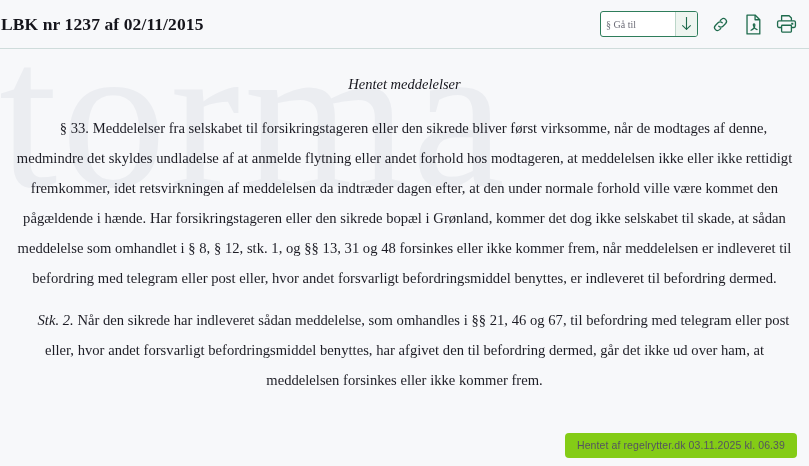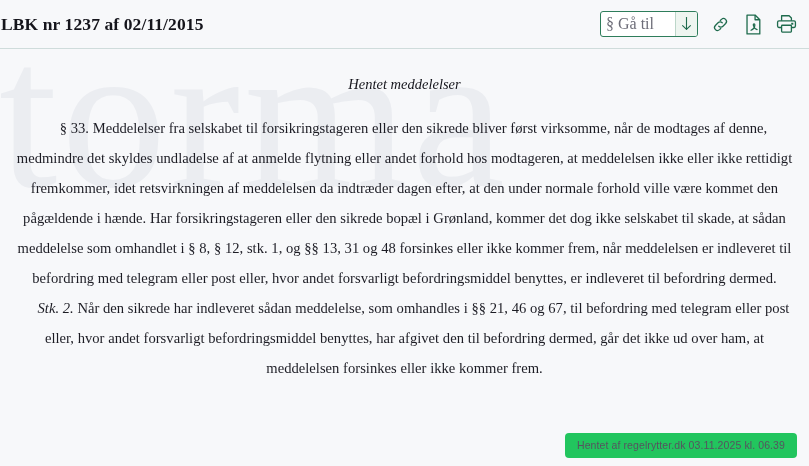--- a/index.html
+++ b/index.html
@@ -76,21 +76,21 @@
     border-radius: 3px;
     background: #ffffff;
     overflow: hidden;
     width: 98px;
   }
   #goto-input {
     border: none;
     outline: none;
     background: transparent;
     font-family: "Liberation Serif", "DejaVu Serif", serif;
-    font-size: 16px;
+    font-size: 10px;
     color: #3a3a44;
     padding: 0 2px 0 5px;
     width: 74px;
     height: 100%;
   }
   #goto-input::placeholder { color: #6d6d78; opacity: 1; }
   #goto-submit {
     width: 22px;
     border: none;
     border-left: 1px solid #bcd6c9;
@@ -132,31 +132,31 @@
   }
   .para {
     font-size: 14.6px;
     line-height: 30px;
     margin: 0;
     color: #1c1c24;
     text-align: center;
     letter-spacing: 0.02px;
   }
   #para-33 { margin-top: 20px; }
-  #para-stk2 { margin-top: 0; }
+  #para-stk2 { margin-top: 12px; }
   .para .indent { display: inline-block; width: 18px; }
   .lead-italic { font-style: italic; }
 
   
   #footer-badge {
     position: absolute;
     right: 12px;
     bottom: 8px;
     z-index: 6;
-    background: #22c55e;
+    background: #84cc16;
     border-radius: 4px;
     padding: 6px 12px 7px 12px;
     font-family: "Liberation Sans", "DejaVu Sans", sans-serif;
     font-size: 10.5px;
     color: #55555f;
     letter-spacing: 0.1px;
     white-space: nowrap;
   }
 </style>
 </head>

